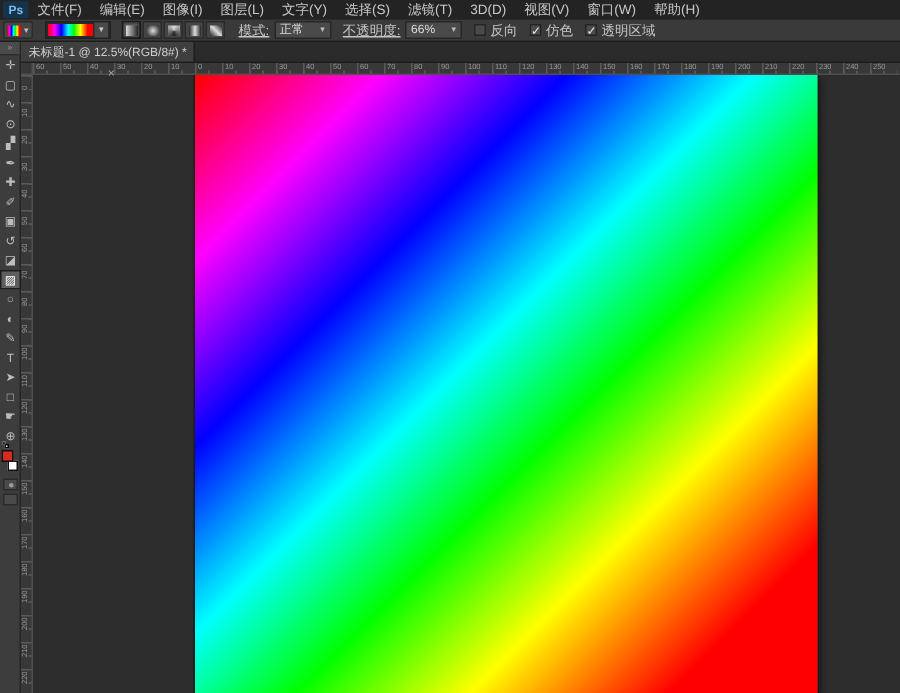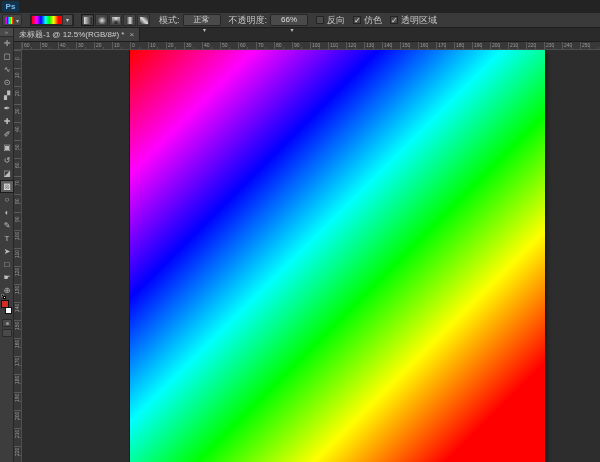--- a/index.html
+++ b/index.html
@@ -28,37 +28,37 @@
   #grad-preview-wrap { display:flex; align-items:center; margin-left:8px;
     border:1px solid #222; background:#2a2a2a; height:12px; padding:1px; }
   #grad-preview { width:30px; height:8px; }
   #grad-preview-arrow { width:9px; height:10px; background:#4a4a4a;
     color:#ccc; font-size:6px; text-align:center; line-height:10px; margin-left:1px; }
   #gtype-row { display:flex; margin-left:7px; }
   .gtype { width:13px; height:12px; border:1px solid #2a2a2a; background:#454545;
     margin-right:1px; display:flex; align-items:center; justify-content:center; }
   .gtype .chip { width:8px; height:7px; }
   .gtype.selected { background:#5c5c5c; border-color:#191919; box-shadow:inset 0 0 2px #111; }
-  .opt-label { color:#c6c6c6; font-size:9px; margin-left:8px; white-space:nowrap; }
+  .opt-label { color:#c6c6c6; font-size:9px; margin-left:8px; white-space:nowrap;text-decoration:underline; }
   .opt-select { background:#4a4a4a; border:1px solid #262626; color:#ddd;
     font-size:8px; height:12px; line-height:10px; padding:0 3px; margin-left:3px;
     min-width:38px; border-radius:1px; display:flex; align-items:center;
-    justify-content:space-between;flex-direction:column; }
+    justify-content:space-between; }
   .opt-select .drop-arrow { margin-left:6px; }
   .opt-check { display:flex; align-items:center; margin-left:8px; color:#c6c6c6;
     font-size:9px; white-space:nowrap; }
   .opt-check .box { width:8px; height:8px; background:#4a4a4a;
     border:1px solid #242424; margin-right:3px; color:#e8e8e8; font-size:8px;
     line-height:7px; text-align:center; }
 
   
   #tabbar { position:absolute; left:14px; top:28px; width:586px; height:14px;
     background:#2a2a2a; border-bottom:1px solid #1d1d1d; display:flex; z-index:28; }
   #doc-tab { background:#3f3f3f; color:#cfcfcf; font-size:8px; line-height:14px;
-    padding:0 5px; display:flex; align-items:center; border-right:1px solid #1d1d1d; }
+    padding:0 5px; display:flex; align-items:center; border-right:1px solid #1d1d1d;flex-direction:column; }
   #tab-close { color:#aaa; font-size:8px; margin-left:5px; }
 
   
   #toolbar { position:absolute; left:0; top:28px; width:14px; height:434px;
     background:#3d3d3d; border-right:1px solid #262626; z-index:27; }
   #toolbar-header { height:9px; background:#4a4a4a; color:#999; font-size:6px;
     text-align:center; line-height:8px; border-bottom:1px solid #2c2c2c; }
   .tool { width:14px; height:13px; color:#bdbdbd; font-size:8px; text-align:center;
     line-height:13px; }
   .tool.selected { background:#5e5e5e; box-shadow:inset 0 0 0 1px #1c1c1c; color:#fff; }
@@ -98,20 +98,33 @@
   #canvas { position:absolute; left:108px; top:0; width:415px; height:412px;
     box-shadow:0 0 0 1px #1a1a1a, 2px 2px 4px rgba(0,0,0,.45); }
 </style>
 </head>
 <body>
 
 <div id="app">
 
   <div id="menubar">
     <div id="ps-logo">Ps</div>
+    <div id="menu-items" style="display: flex;">
+        <span class="menu-item">文件(F)</span>
+        <span class="menu-item">编辑(E)</span>
+        <span class="menu-item">图像(I)</span>
+        <span class="menu-item">图层(L)</span>
+        <span class="menu-item">文字(Y)</span>
+        <span class="menu-item">选择(S)</span>
+        <span class="menu-item">滤镜(T)</span>
+        <span class="menu-item">3D(D)</span>
+        <span class="menu-item">视图(V)</span>
+        <span class="menu-item">窗口(W)</span>
+        <span class="menu-item">帮助(H)</span>
+      </div>
   </div>
 
   <div id="optionsbar">
     <div id="tool-preset">
       <div class="mini-grad" style="background: linear-gradient(90deg, rgb(255, 0, 0) 0%, rgb(255, 0, 255) 15%, rgb(0, 0, 255) 30%, rgb(0, 255, 255) 45%, rgb(0, 255, 0) 58%, rgb(255, 255, 0) 72%, rgb(255, 0, 0) 88%);"></div>
       <span class="drop-arrow">▾</span>
     </div>
     <div id="grad-preview-wrap">
       <div id="grad-preview" style="background: linear-gradient(90deg, rgb(255, 0, 0) 0%, rgb(255, 0, 255) 15%, rgb(0, 0, 255) 30%, rgb(0, 255, 255) 45%, rgb(0, 255, 0) 58%, rgb(255, 255, 0) 72%, rgb(255, 0, 0) 88%);"></div>
       <div id="grad-preview-arrow">▾</div>

